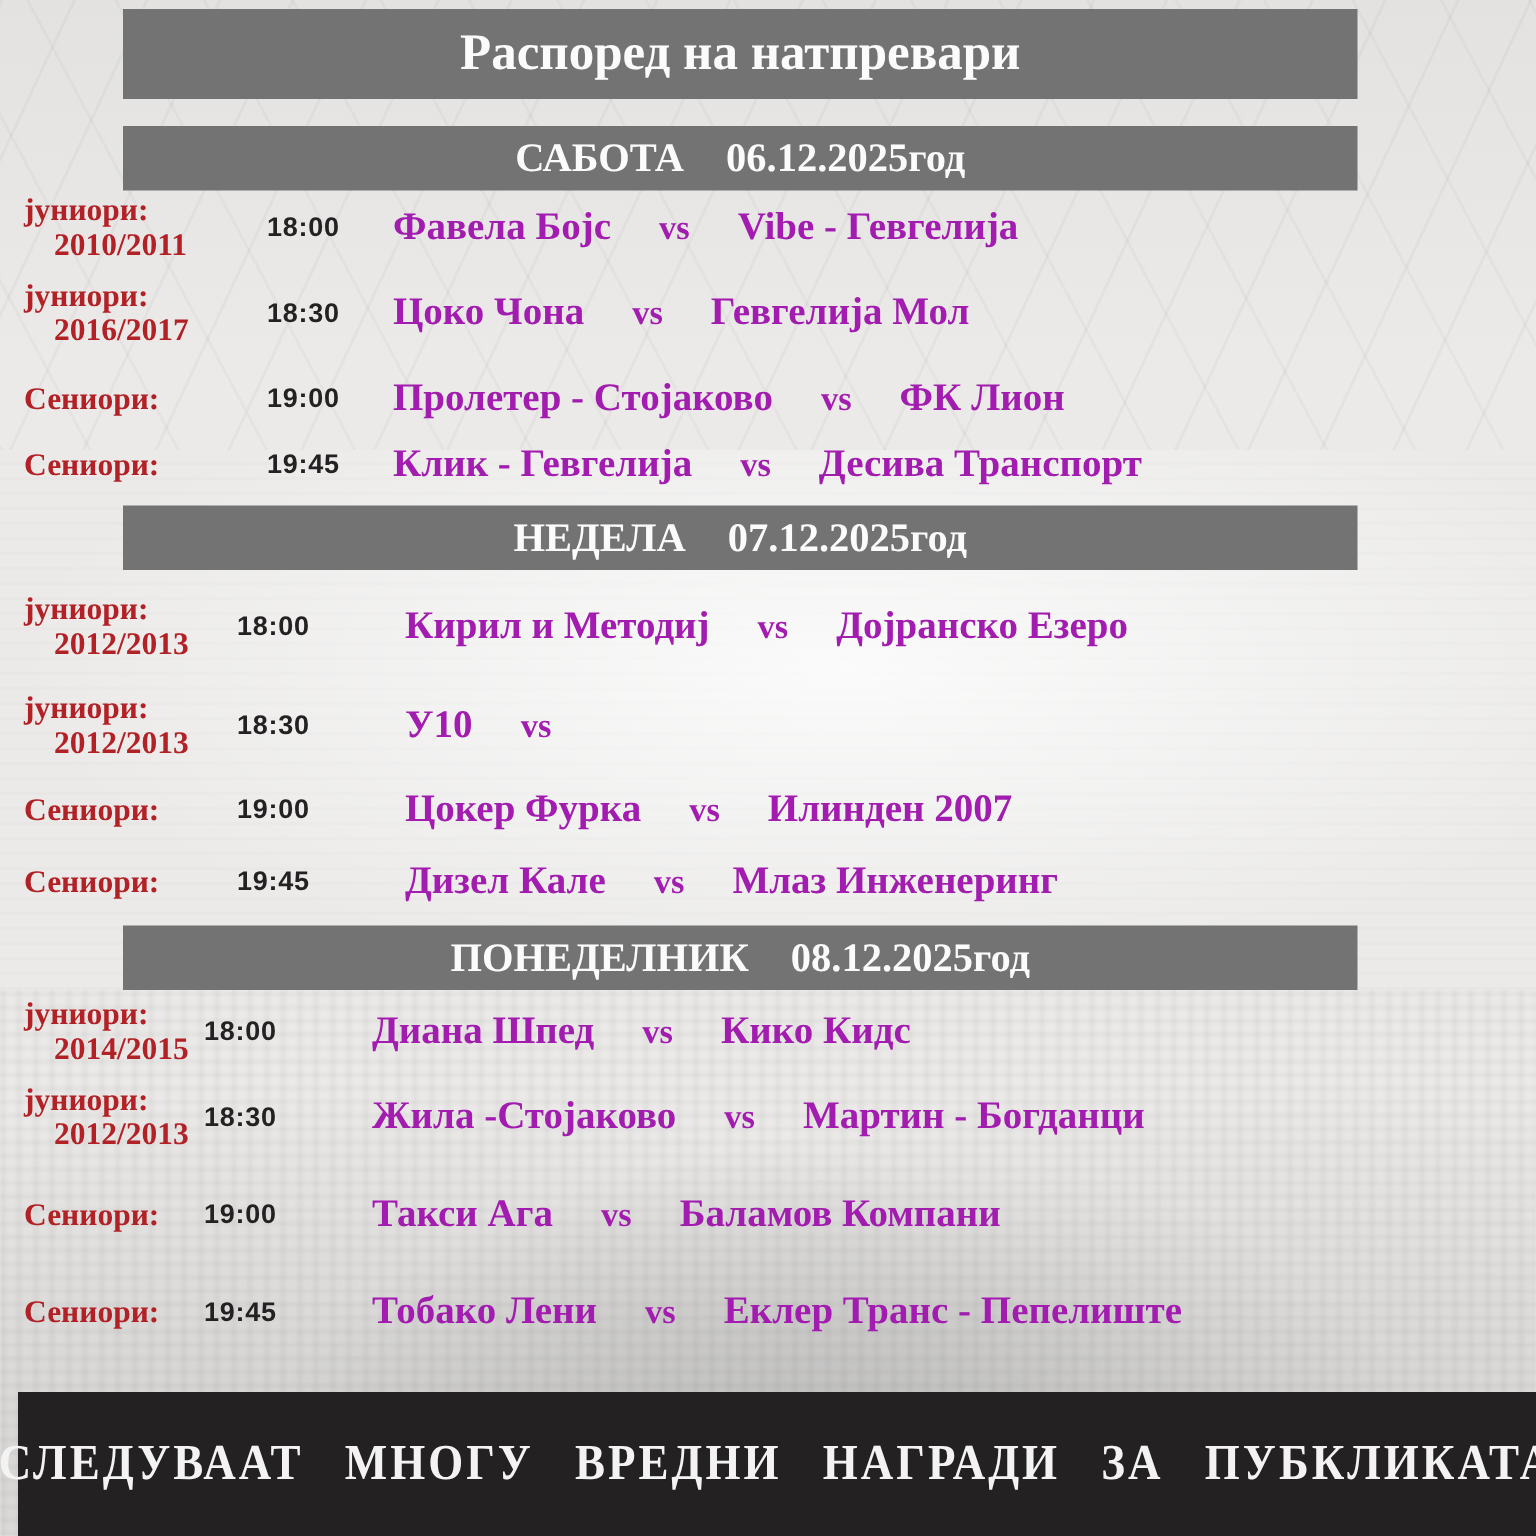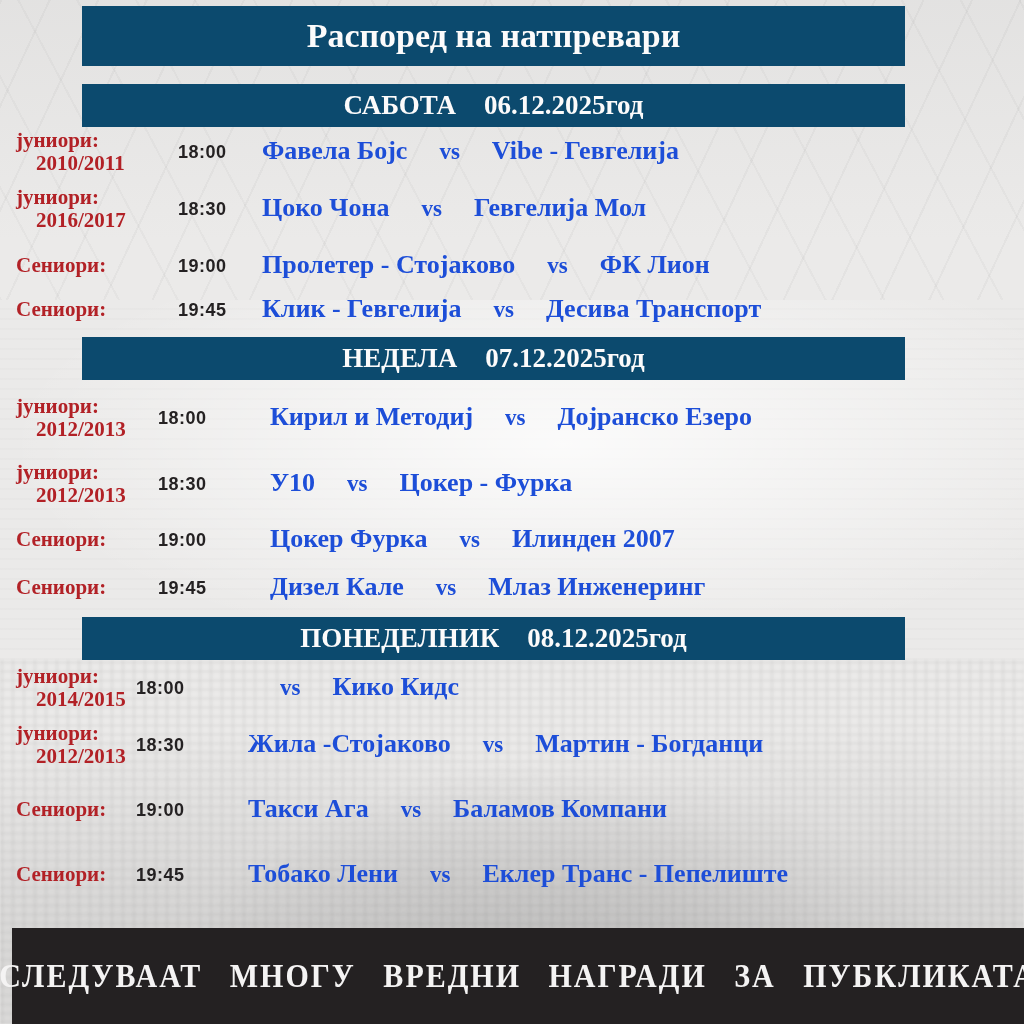--- a/index.html
+++ b/index.html
@@ -28,21 +28,21 @@
     background:
       radial-gradient(ellipse at 20% 85%, rgba(70,70,70,0.16), transparent 55%),
       radial-gradient(ellipse at 55% 95%, rgba(70,70,70,0.18), transparent 50%),
       radial-gradient(ellipse at 85% 80%, rgba(70,70,70,0.14), transparent 55%),
       repeating-linear-gradient(90deg, rgba(90,90,90,0.05) 0 4px, transparent 4px 11px),
       repeating-linear-gradient(0deg, rgba(90,90,90,0.05) 0 3px, transparent 3px 9px);
     filter:blur(1px);
   }
   
   .bar{
-    position:absolute;left:82px;width:823px;background:#0c4a6e;color:#fcfbfb;
+    position:absolute;left:82px;width:823px;background:#737373;color:#fcfbfb;
     display:flex;align-items:center;justify-content:center;white-space:nowrap;
   }
   .title-bar{top:6px;height:60px;font-size:34px;font-weight:bold;}
   .day-bar{height:43px;font-size:27px;font-weight:bold;}
   .bar-sat{top:84px;}
   .bar-sun{top:337px;}
   .bar-mon{top:617px;text-align:right;}
   .day-bar .date{margin-left:28px;}
   
   .row{position:absolute;left:0;width:905px;height:48px;}
@@ -52,21 +52,21 @@
   }
   .cat .years{display:block;margin-left:20px;}
   .time{
     position:absolute;top:50%;transform:translateY(-50%);
     font-family:"Liberation Sans", sans-serif;font-weight:bold;font-size:18px;
     color:#242122;letter-spacing:0.5px;
   }
   .match{
     position:absolute;top:50%;transform:translateY(-50%);
     display:flex;align-items:baseline;white-space:nowrap;
-    font-weight:bold;font-size:26px;color:#1d4ed8;
+    font-weight:bold;font-size:26px;color:#a21caf;
   }
   .match .vs{margin:10px 32px;font-size:23px;font-family:Liberation Serif, serif;}
   .sec-sat .time{left:178px;} .sec-sat .match{left:262px;}
   .sec-sun .time{left:158px;} .sec-sun .match{left:270px;}
   .sec-mon .time{left:136px;} .sec-mon .match{left:248px;}
   
   .r-s1{top:128px;} .r-s2{top:185px;} .r-s3{top:242px;} .r-s4{top:286px;}
   .r-n1{top:394px;} .r-n2{top:460px;} .r-n3{top:516px;} .r-n4{top:564px;}
   .r-m1{top:664px;} .r-m2{top:721px;} .r-m3{top:786px;} .r-m4{top:851px;}
   
@@ -169,21 +169,20 @@
 
 <div class="row sec-sun r-n2">
   <div class="cat">
     <span>јуниори:</span>
     <span class="years">2012/2013</span>
   </div>
   <div class="time">18:30</div>
   <div class="match">
     <span>У10</span>
     <span class="vs">vs</span>
-    <span>Цокер - Фурка</span>
   </div>
 </div>
 
 <div class="row sec-sun r-n3">
   <div class="cat">
     <span>Сениори:</span>
     <span class="years"></span>
   </div>
   <div class="time">19:00</div>
   <div class="match">
@@ -211,20 +210,21 @@
   <span class="date">08.12.2025год</span>
 </div>
 
 <div class="row sec-mon r-m1">
   <div class="cat">
     <span>јуниори:</span>
     <span class="years">2014/2015</span>
   </div>
   <div class="time">18:00</div>
   <div class="match">
+    <span>Диана Шпед</span>
     <span class="vs">vs</span>
     <span>Кико Кидс</span>
   </div>
 </div>
 
 <div class="row sec-mon r-m2">
   <div class="cat">
     <span>јуниори:</span>
     <span class="years">2012/2013</span>
   </div>

